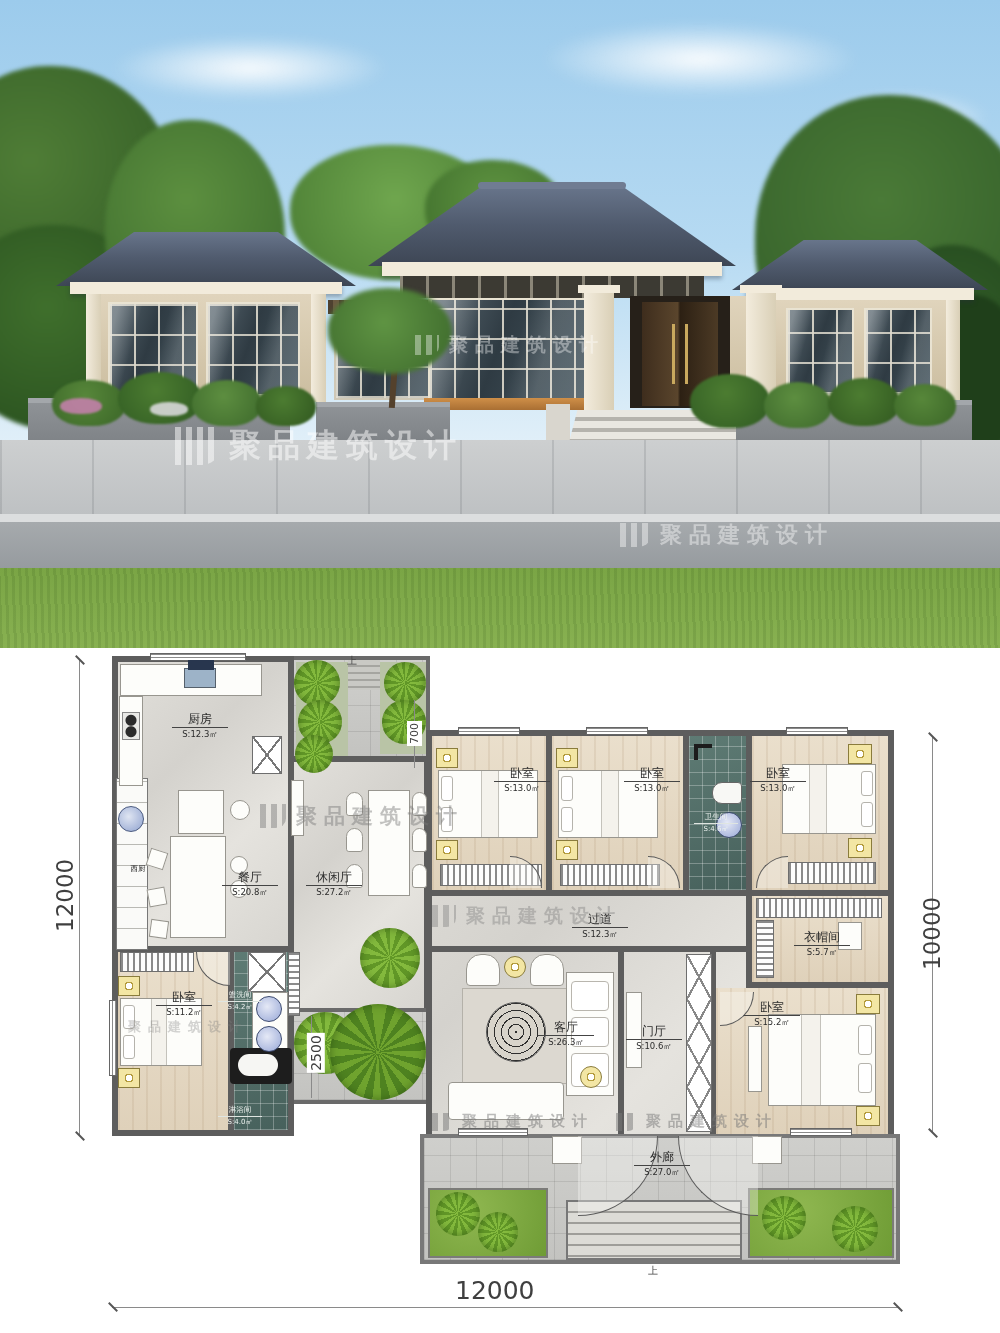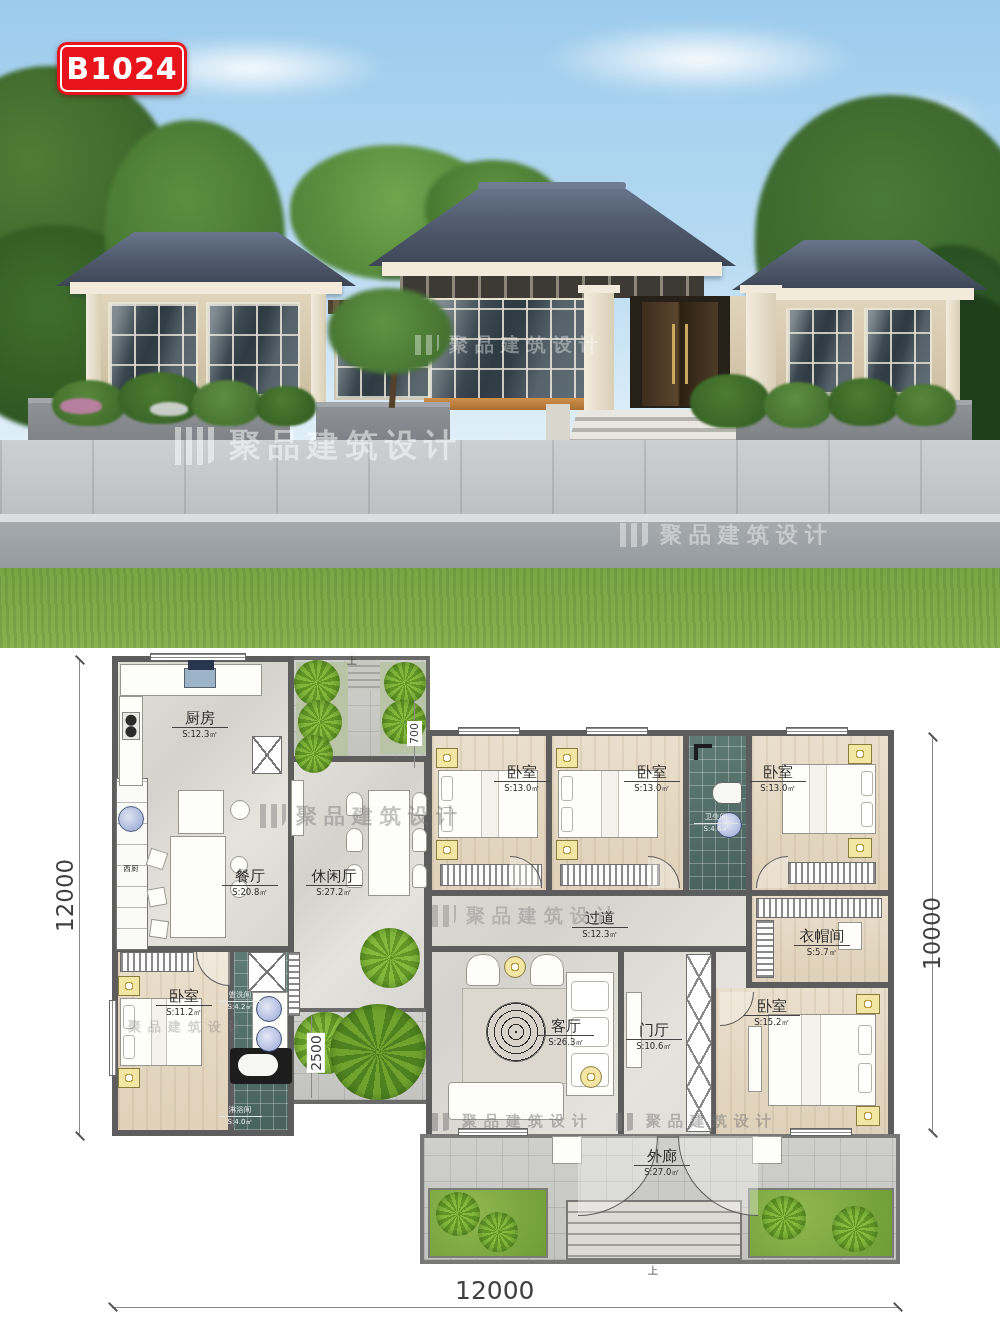--- a/index.html
+++ b/index.html
@@ -53,21 +53,21 @@
         linear-gradient(to bottom right,rgba(0,0,0,0) calc(50% - 1px),#777 calc(50% - 1px) calc(50% + 1px),rgba(0,0,0,0) calc(50% + 1px));
         background-color:#fff;border:1px solid #6e6e6e;z-index:9;}
   .xcol{background-color:#fff;border:1px solid #6e6e6e;z-index:9;
         background-image:linear-gradient(to top right,rgba(0,0,0,0) calc(50% - 1px),#888 calc(50% - 1px) calc(50% + 1px),rgba(0,0,0,0) calc(50% + 1px)),
         linear-gradient(to bottom right,rgba(0,0,0,0) calc(50% - 1px),#888 calc(50% - 1px) calc(50% + 1px),rgba(0,0,0,0) calc(50% + 1px));
         background-size:24px 44px;background-repeat:repeat-y;}
   .pwin{background:linear-gradient(0deg,#fff 0 2px,#8a8a8a 2px 3px,#fff 3px 5px,#8a8a8a 5px 6px,#fff 6px 8px);border:1px solid #666;z-index:7;}
   .pwinv{background:linear-gradient(90deg,#fff 0 2px,#8a8a8a 2px 3px,#fff 3px 5px,#8a8a8a 5px 6px,#fff 6px 8px);border:1px solid #666;z-index:7;}
   .arc{border:1.5px solid #5a5a5a;background:rgba(252,252,250,.35);z-index:11;}
   .rl{position:absolute;z-index:30;text-align:center;color:#2b2b2b;width:76px;transform:translateX(-38px);line-height:1.2;}
-  .rl .nm{display:inline-block;font-size:15px;}
+  .rl .nm{display:inline-block;font-size:12px;}
   .rl .ar{display:block;font-size:8.5px;border-top:1px solid #444;margin:0 10px;padding-top:1px;}
   .rl.lt{color:#eef3f0;}  .rl.lt .ar{border-top-color:#dfe5e1;}
   .rl.sm .nm{font-size:7.5px;} .rl.sm .ar{font-size:7px;margin:0 16px;}
   .dim{position:absolute;color:#3f3f3f;z-index:40;}
   .dline{background:#8a8a8a;z-index:38;}
   .tick{position:absolute;width:12px;height:2px;background:#555;transform:rotate(45deg);z-index:39;}
   .vtext{transform:rotate(-90deg);transform-origin:center;}
   .dimbox{background:#fff;padding:1px 2px;}
   .steps{background:repeating-linear-gradient(180deg,#dcdbd6 0 9px,#9e9d99 9px 11px);border:2px solid #777;z-index:8;}
   .planwm{color:rgba(120,120,120,.45);z-index:45;}
@@ -158,24 +158,20 @@
     </div>
     <div class="a wm" style="left:415px;top:332px;color:rgba(255,255,255,.38)">
       <span class="wmlogo" style="width:24px;height:20px"></span>
       <span class="wmtx" style="font-size:19px">聚品建筑设计</span>
     </div>
     <div class="a wm" style="left:620px;top:520px;color:rgba(255,255,255,.42)">
       <span class="wmlogo" style="width:30px;height:24px"></span>
       <span class="wmtx" style="font-size:22px">聚品建筑设计</span>
     </div>
 
-    <div id="badge">
-      <div class="inner"></div>
-      <span class="txt">B1024</span>
-    </div>
   </div>
 
   <div class="a room thin fl-pave" style="left:288px;top:656px;width:142px;height:106px"></div>
   <div class="a" style="left:296px;top:662px;width:52px;height:94px;background:#b9c4a6"></div>
   <div class="a" style="left:380px;top:662px;width:46px;height:92px;background:#b9c4a6"></div>
   <div class="a" style="left:348px;top:660px;width:32px;height:30px;background:repeating-linear-gradient(180deg,#c9c9c4 0 5px,#a5a5a0 5px 7px);z-index:7"></div>
   <div class="a ptree" style="left:294px;top:660px;width:46px;height:46px"></div>
   <div class="a ptree" style="left:298px;top:700px;width:44px;height:44px"></div>
   <div class="a ptree" style="left:295px;top:735px;width:38px;height:38px"></div>
   <div class="a ptree" style="left:384px;top:662px;width:42px;height:42px"></div>
@@ -342,21 +338,21 @@
   <div class="a ptree" style="left:832px;top:1206px;width:46px;height:46px"></div>
   <div class="a steps" style="left:566px;top:1200px;width:176px;height:60px"></div>
   <div class="a furn" style="left:552px;top:1136px;width:30px;height:28px"></div>
   <div class="a furn" style="left:752px;top:1136px;width:30px;height:28px"></div>
   <div class="a arc" style="left:578px;top:1136px;width:80px;height:80px;border-radius:0 0 100% 0;border-top:none;border-left:none"></div>
   <div class="a arc" style="left:678px;top:1136px;width:80px;height:80px;border-radius:0 0 0 100%;border-top:none;border-right:none"></div>
   <div class="a dim" style="left:648px;top:1264px;font-size:10px">上</div>
 
   <div class="rl" style="left:200px;top:708px"><span class="nm">厨房</span><span class="ar">S:12.3㎡</span></div>
   <div class="rl" style="left:250px;top:866px"><span class="nm">餐厅</span><span class="ar">S:20.8㎡</span></div>
-  <div class="rl sm" style="left:131px;top:856px"><span class="nm">西厨</span></div>
+  <div class="rl sm" style="left:138px;top:856px"><span class="nm">西厨</span></div>
   <div class="rl" style="left:334px;top:866px"><span class="nm">休闲厅</span><span class="ar">S:27.2㎡</span></div>
   <div class="rl" style="left:522px;top:762px"><span class="nm">卧室</span><span class="ar">S:13.0㎡</span></div>
   <div class="rl" style="left:652px;top:762px"><span class="nm">卧室</span><span class="ar">S:13.0㎡</span></div>
   <div class="rl lt sm" style="left:716px;top:804px"><span class="nm">卫生间</span><span class="ar">S:4.6㎡</span></div>
   <div class="rl" style="left:778px;top:762px"><span class="nm">卧室</span><span class="ar">S:13.0㎡</span></div>
   <div class="rl" style="left:600px;top:908px"><span class="nm">过道</span><span class="ar">S:12.3㎡</span></div>
   <div class="rl" style="left:822px;top:926px"><span class="nm">衣帽间</span><span class="ar">S:5.7㎡</span></div>
   <div class="rl" style="left:566px;top:1016px"><span class="nm">客厅</span><span class="ar">S:26.3㎡</span></div>
   <div class="rl" style="left:654px;top:1020px"><span class="nm">门厅</span><span class="ar">S:10.6㎡</span></div>
   <div class="rl" style="left:772px;top:996px"><span class="nm">卧室</span><span class="ar">S:15.2㎡</span></div>

